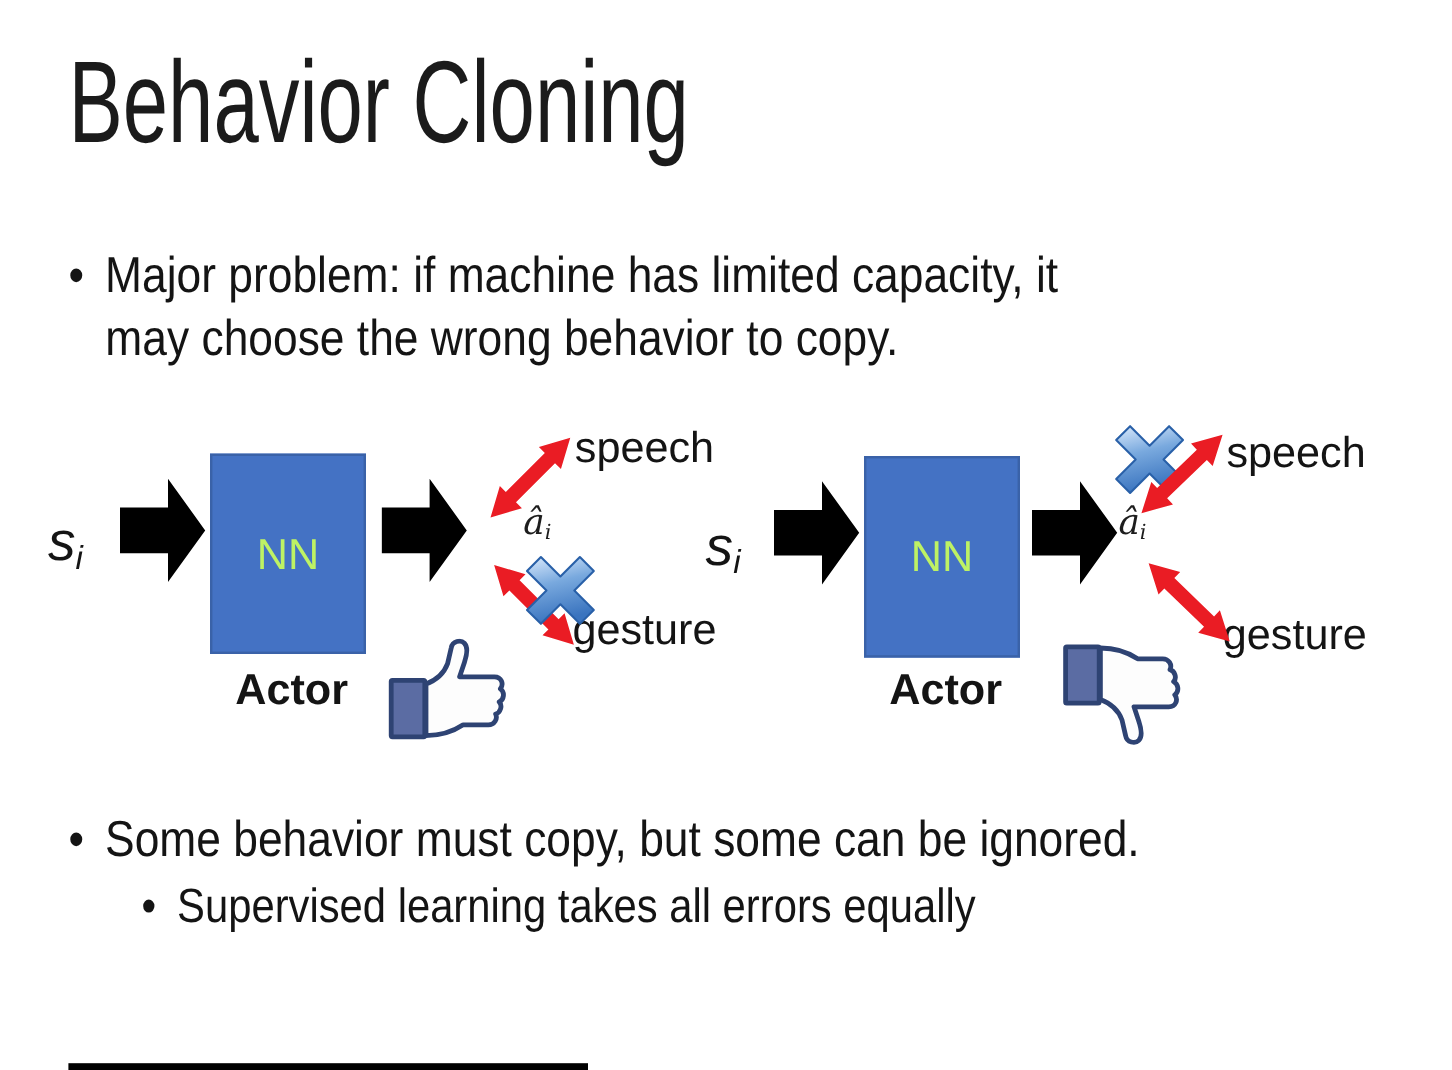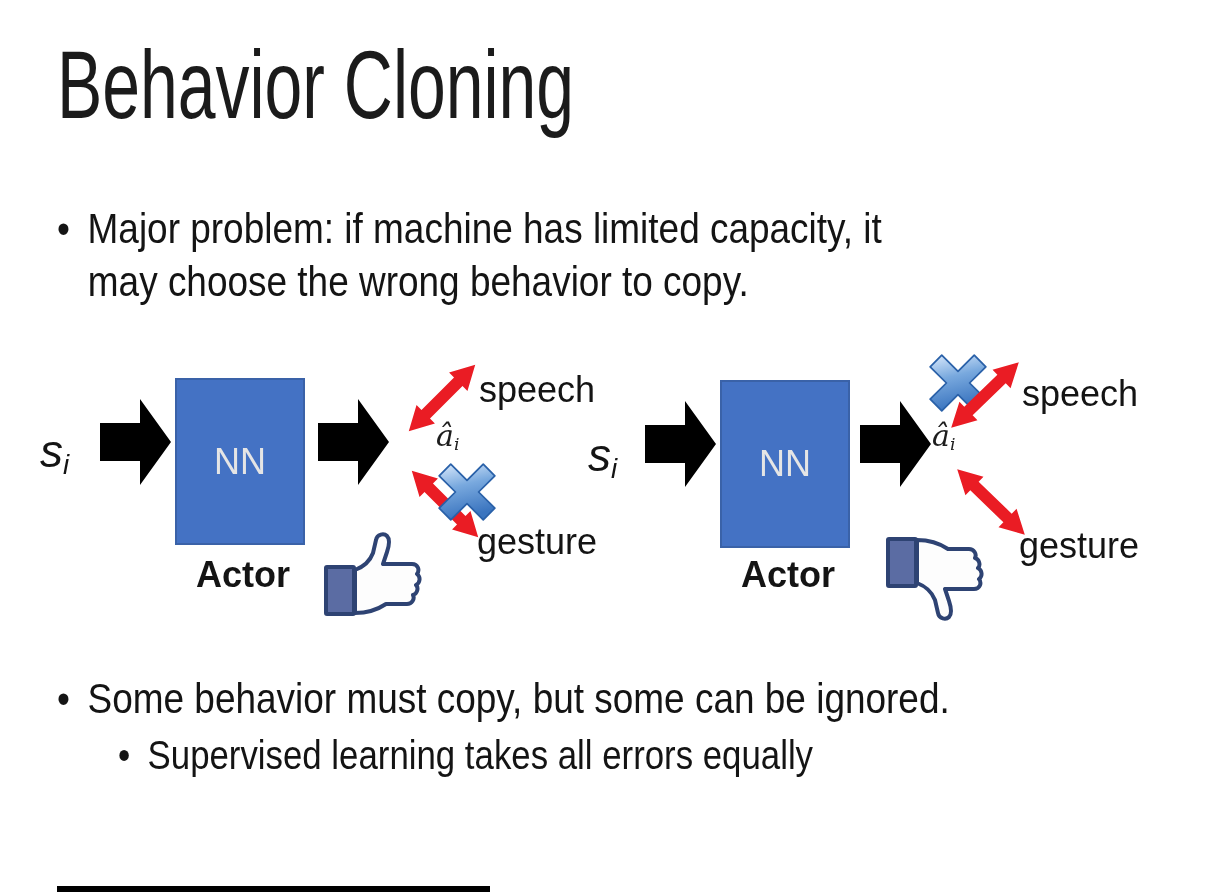--- a/index.html
+++ b/index.html
@@ -22,26 +22,26 @@
   .dot { display:inline-block; margin-right:20px; }
   .indent { margin-left:35px; }
 
   
   .state-label { font-size:46px; white-space:nowrap;font-style:italic; }
   .sub { font-size:.6em; vertical-align:-0.25em; }
   .nn-box {
     width:130px; background:var(--nn_box,#4472c4);
     border:2px solid var(--nn_box_border,#3a62a8); box-sizing:border-box;
     display:flex; align-items:center; justify-content:center;
-    color:#e5e5e5; font-size:36px;
+    color:#bef264; font-size:36px;
   }
   .actor-label { font-size:36px; white-space:nowrap;font-weight:bold; }
   .ahat { font-family:"DejaVu Serif", serif; font-style:italic; font-size:30px; white-space:nowrap; color:#1d1d1d; }
   .ahat .sub { font-size:.58em; }
-  .io-label { font-size:36px; white-space:nowrap;margin-top:17px; }
+  .io-label { font-size:36px; white-space:nowrap; }
   .blockarrow { width:72px; height:96px; }
   .dblarrow { width:96px; height:30px; }
   .rotneg45 { transform:rotate(-45deg); }
   .rotpos45 { transform:rotate(45deg); }
   .rotneg44 { transform:rotate(-44deg); }
   .rotpos44 { transform:rotate(44deg); }
   .crossx { width:58px; height:58px; }
   .thumb { width:108px; height:88px; }
   .flip-v { transform:scaleY(-1); }
   .z1{ z-index:1; } .z2{ z-index:2; }

